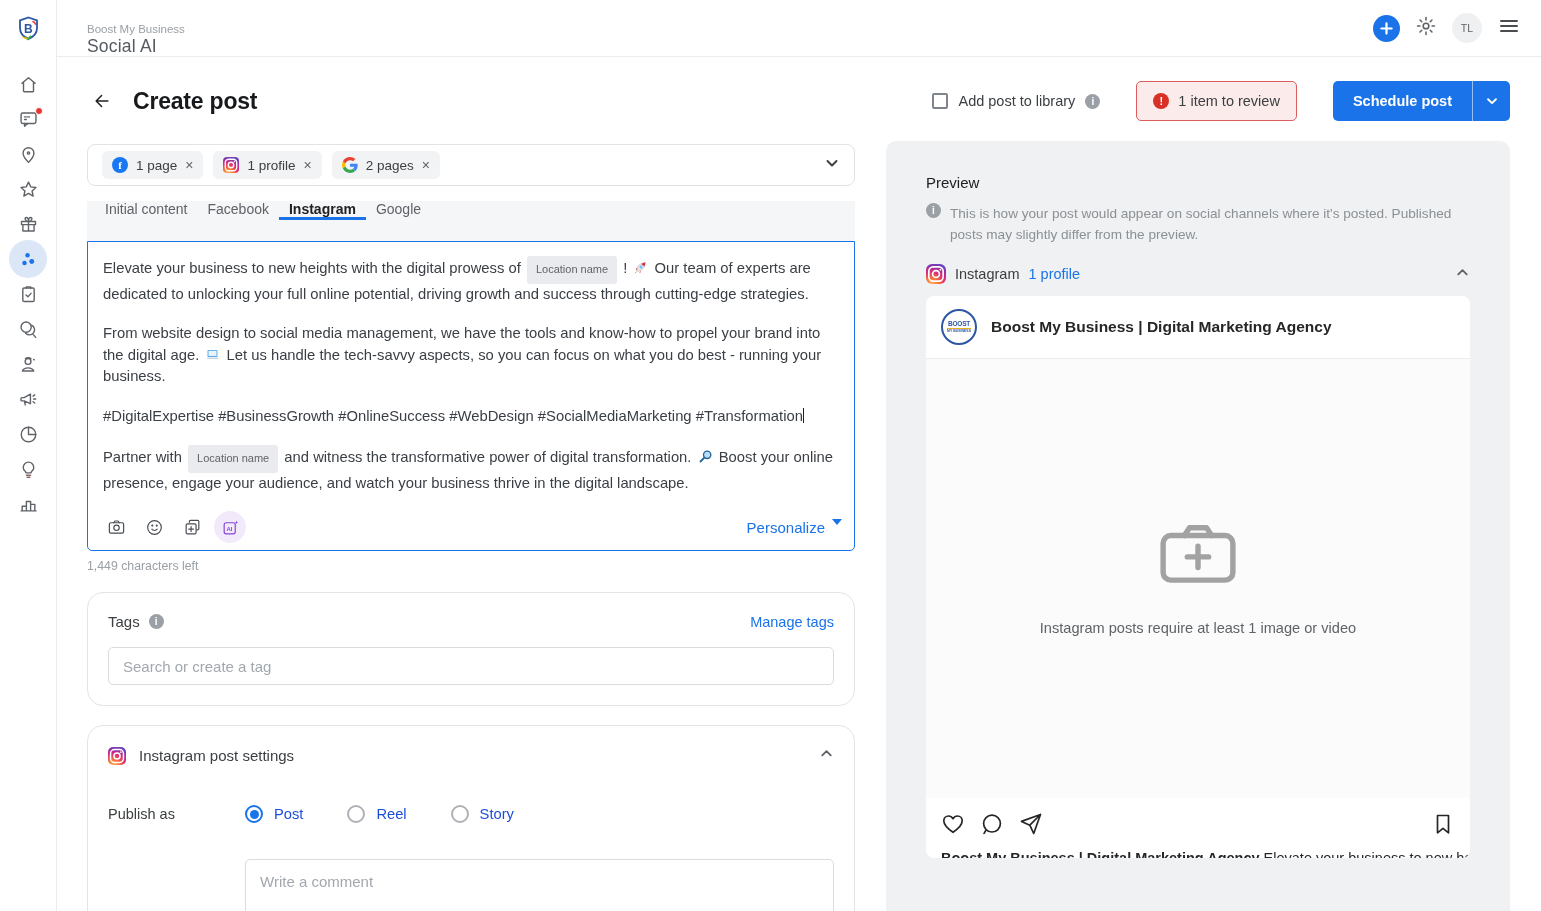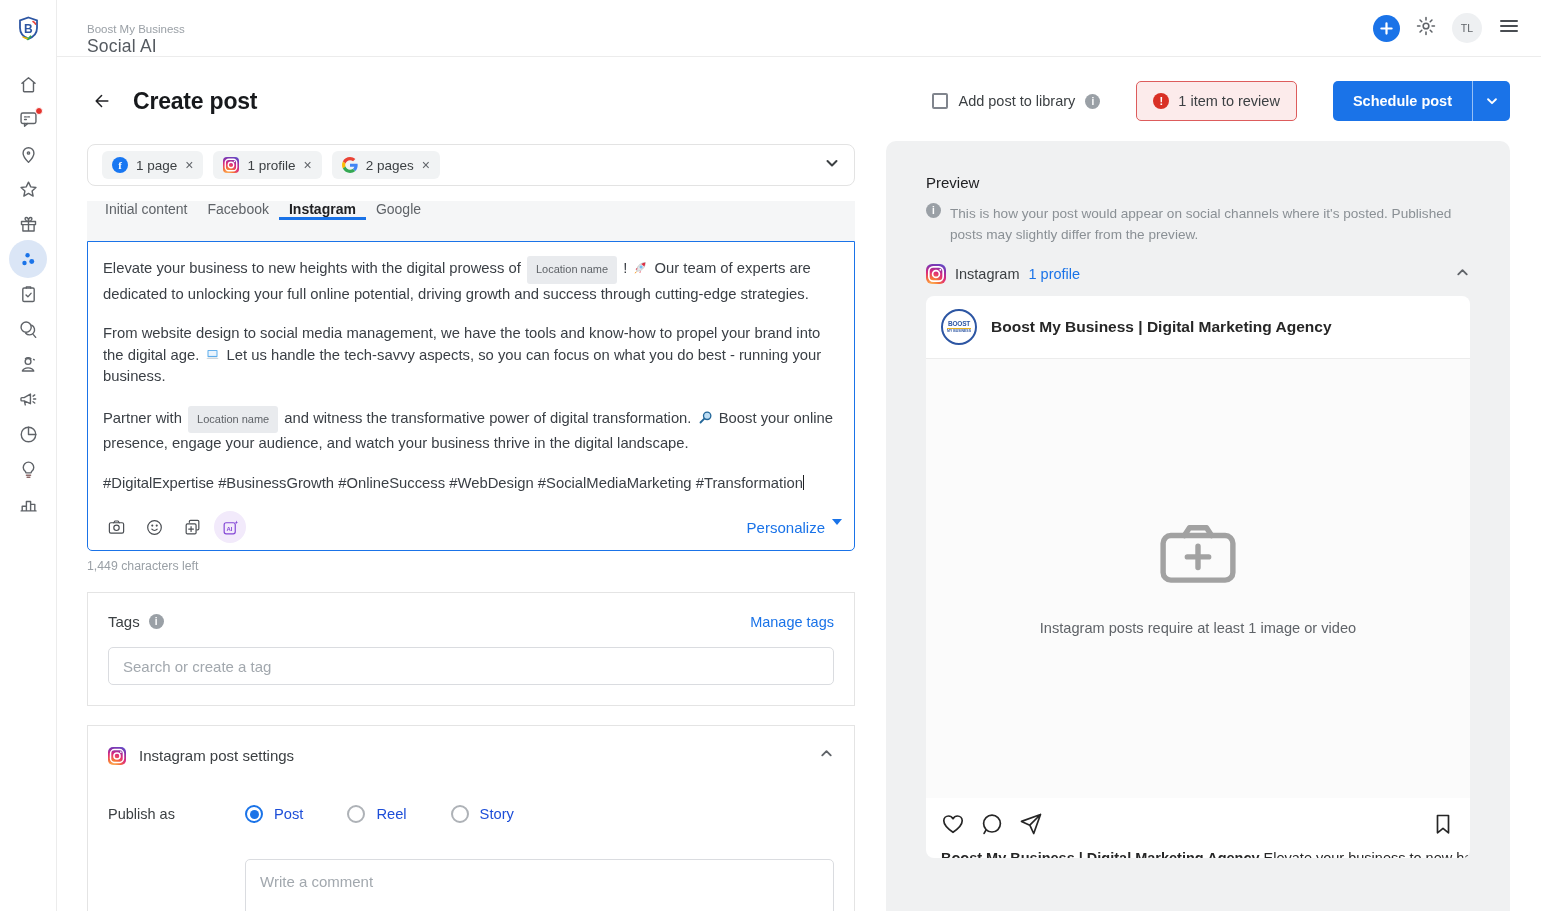--- a/index.html
+++ b/index.html
@@ -99,21 +99,21 @@
     cursor:pointer; border-radius:50%; }
   .tb-btn svg { width:19px; height:19px; stroke:#494d52; fill:none; stroke-width:1.5; stroke-linecap:round; stroke-linejoin:round; }
   .tb-ai { background:#f2eafb; }
   .personalize { margin-left:auto; display:flex; align-items:flex-start; gap:7px; color:#1a73e8;
     font-size:15px; cursor:pointer; }
   .personalize .tri { width:0; height:0; border-left:5px solid transparent; border-right:5px solid transparent;
     border-top:6px solid #1a73e8; }
   .chars-left { margin-top:8px; font-size:12.3px; color:#9aa0a6; }
 
   
-  .card { border:1px solid #e4e4e4; border-radius:0; padding:20px; }
+  .card { border:1px solid #e4e4e4; border-radius:16px; padding:20px; }
   .tags-card { margin-top:19px; }
   .tags-head { display:flex; align-items:center; gap:9px; }
   .tags-title { font-size:15px; color:#3c4043; }
   .manage-tags { margin-left:auto; color:#1a73e8; font-size:14.5px; cursor:pointer; }
   .tag-input { margin-top:17px; width:100%; height:38px; border:1px solid #dadce0; border-radius:5px;
     padding:0 14px; font-size:15px; font-family:inherit; color:#3c4043; outline:none; }
   .tag-input::placeholder, .comment-box::placeholder { color:#a2a8ae; }
 
   
   .ig-card { margin-top:19px; height:400px; }
@@ -367,25 +367,25 @@
                 <path d="M14.8 3 C14.7 5 14.2 6.6 13.5 7.9 L10 4.7 C11.4 3.8 12.9 3.2 14.8 3 Z" fill="#dd2e44"></path>
                 <circle cx="9.7" cy="8.4" r="1.5" fill="#88c9f9" stroke="#55acee" stroke-width="0.5"></circle>
                 <path d="M4.5 13.5 C3.2 13.9 2.2 15.3 2 16.1 C2.9 15.9 4.3 14.9 4.6 13.5 Z" fill="#f4900c"></path>
                 <path d="M5.2 9.3 L3 11.2 L4.8 11.8 Z M8.8 12.9 L7.6 15.2 L9.2 14.9 Z" fill="#dd2e44"></path>
               </svg></span> Our team of experts are dedicated to unlocking your full online potential, driving growth and success through cutting-edge strategies.</div>
           <div class="ed-p">From website design to social media management, we have the tools and know-how to propel your brand into the digital age. <span class="emoji"><svg viewBox="0 0 18 18" width="15" height="15" style="vertical-align:-2px">
                 <rect x="3" y="3.5" width="12" height="8.5" rx="1" fill="#5dadec"></rect>
                 <rect x="4.2" y="4.7" width="9.6" height="6" fill="#eaf4fd"></rect>
                 <path d="M1.5 14.5 L3.5 12.5 h11 l2 2 Z" fill="#ccd6dd"></path>
               </svg></span> Let us handle the tech-savvy aspects, so you can focus on what you do best - running your business.</div>
+          <div class="ed-p">#DigitalExpertise #BusinessGrowth #OnlineSuccess #WebDesign #SocialMediaMarketing #Transformation<span class="caret-bar"></span></div>
           <div class="ed-p">Partner with <span class="loc-chip">Location name</span> and witness the transformative power of digital transformation. <span class="emoji"><svg viewBox="0 0 18 18" width="15" height="15" style="vertical-align:-2px">
                 <circle cx="11" cy="7" r="4.4" fill="#bdddf4" stroke="#226699" stroke-width="1.6"></circle>
                 <path d="M7.6 10.4 L3 15" stroke="#226699" stroke-width="2.2" stroke-linecap="round"></path>
               </svg></span> Boost your online presence, engage your audience, and watch your business thrive in the digital landscape.</div>
-          <div class="ed-p">#DigitalExpertise #BusinessGrowth #OnlineSuccess #WebDesign #SocialMediaMarketing #Transformation<span class="caret-bar"></span></div>
         </div>
       <div class="ed-toolbar">
         <span class="tb-btn">
           <svg viewBox="0 0 24 24">
               <rect x="3" y="6" width="18" height="13" rx="2"></rect>
               <path d="M8.5 6 L10 3.8 h4 L15.5 6"></path>
               <circle cx="12" cy="12.4" r="3.4"></circle>
             </svg>
         </span>
         <span class="tb-btn">

